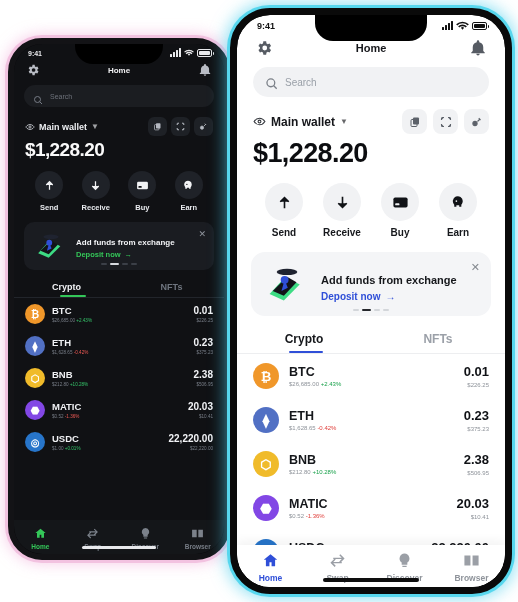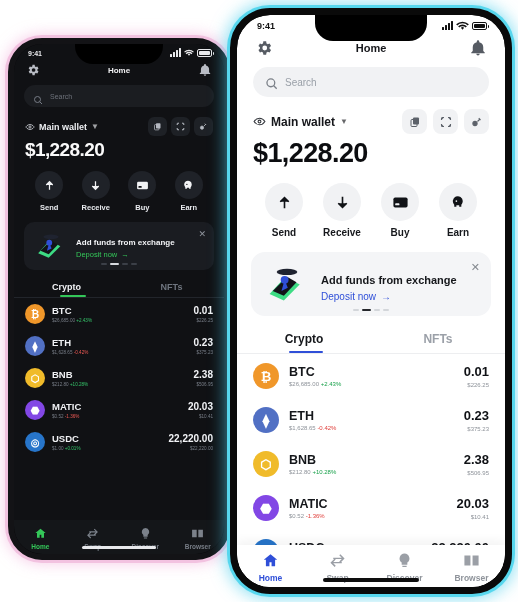--- a/index.html
+++ b/index.html
@@ -145,21 +145,21 @@
   .dark .banner { margin: 10px 10px 0; border-radius: 10px; padding: 9px 9px 11px; gap: 7px; }
   .light .banner { background: #f4f5f7; }
   .dark  .banner { background: #1a1c21; }
   .bart { width: 48px; height: 38px; flex: none; }
   .dark .bart { width: 36px; height: 28px; }
   .bart svg { width: 100%; height: 100%; }
   .btext { flex: 1; }
   .btitle { font-size: 11px; font-weight: bold; margin-bottom: 5px; }
   .dark .btitle { font-size: 8px; color: #f1f2f5; margin-bottom: 3px; }
   .light .btitle { color: #15171b; }
-  .blink { font-size: 10px; font-weight: normal; display: flex; align-items: center; gap: 5px; }
+  .blink { font-size: 10px; font-weight: bold; display: flex; align-items: center; gap: 5px; }
   .dark .blink { font-size: 7.5px; gap: 4px; }
   .bclose { position: absolute; top: 10px; right: 11px; font-size: 11px; line-height: 1; }
   .dark .bclose { top: 8px; right: 8px; font-size: 9px; color: #8e939c; }
   .light .bclose { color: #84898f; }
   .dots { position: absolute; bottom: 5px; left: 50%; transform: translateX(-50%); display: flex; gap: 3px; align-items: center; }
   .dots i { width: 6px; height: 2px; border-radius: 1px; background: #d3d6da; display: block; }
   .dark .dots i { background: #3b3f47; }
   .dots i.on { background: #25272c; width: 9px; }
   .dark .dots i.on { background: #d6d9de; }
 

